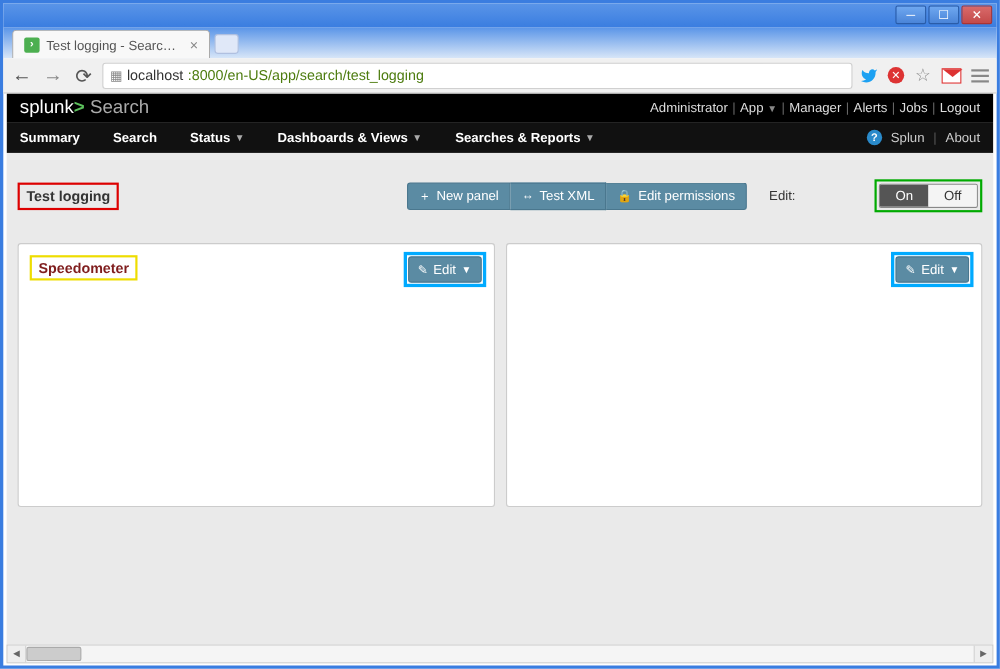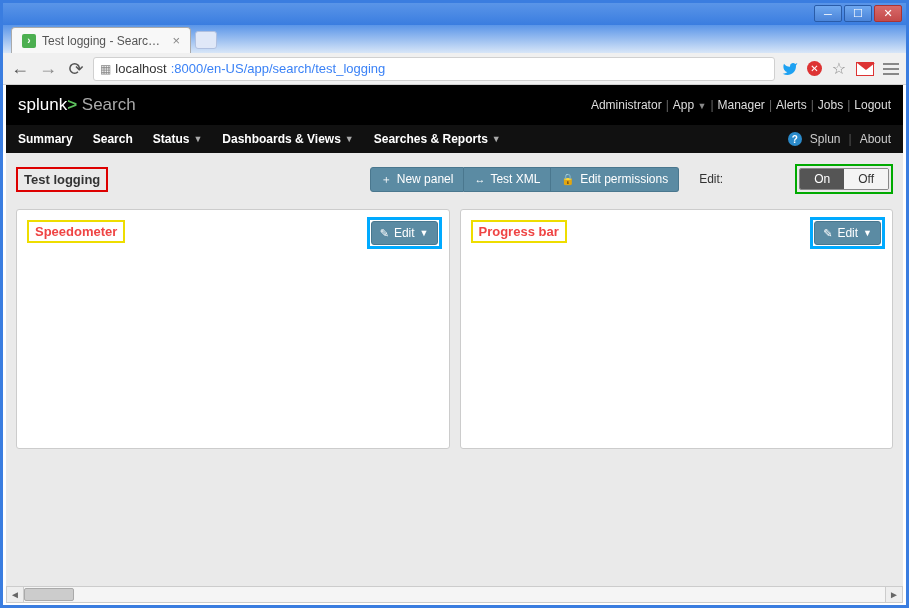--- a/index.html
+++ b/index.html
@@ -107,21 +107,21 @@
   border: 1px solid #d0d0d0;
   border-radius: 3px;
   display: flex;
   align-items: center;
   padding: 0 6px;
   gap: 4px;
   font-size: 13px;
 }
 .omnibox .globe { color: #888; font-size: 12px; }
 .omnibox .host { color: #333; }
-.omnibox .path { color: #3b82f6; }
+.omnibox .path { color: #4d7c0f; }
 .ext-icons { display: flex; gap: 8px; align-items: center; }
 .ext-icon { width: 18px; height: 18px; display: flex; align-items: center; justify-content: center; }
 .twitter { color: #1DA1F2; font-size: 16px; }
 .red-x { background: #d33; border-radius: 50%; color: #fff; font-size: 10px; width: 15px; height: 15px; display:flex;align-items:center;justify-content:center;}
 .star { color: #888; font-size: 16px; }
 .gmail { width: 18px; height: 14px; border: 1.5px solid #d33; position: relative; background:#fff;}
 .gmail::after { content:''; position:absolute; top:0; left:0; right:0; height:0; border-left:9px solid transparent; border-right:9px solid transparent; border-top:7px solid #d33; }
 .burger { display:flex; flex-direction:column; gap:3px; }
 .burger span { width:16px; height:2px; background:#888; }
 
@@ -129,21 +129,21 @@
   position: absolute;
   top: 82px;
   left: 3px;
   right: 3px;
   bottom: 3px;
   background: #eaeaea;
   overflow: hidden;
 }
 .splunk-header {
   background: #000;
-  height: 40px;
+  height: 26px;
   display: flex;
   align-items: center;
   justify-content: space-between;
   padding: 0 12px;
   color: #fff;
 }
 .splunk-logo {
   font-size: 17px;
   font-weight: normal;
   color: #fff;
@@ -159,35 +159,35 @@
   height: 28px;
   display: flex;
   align-items: center;
   padding: 0 12px;
   gap: 18px;
   color: #fff;
   font-size: 12px;
   font-weight: bold;
   justify-content: space-between;
 }
-.nav-left { display: flex; gap: 20px; align-items: flex-end; }
+.nav-left { display: flex; gap: 30px; align-items: flex-end; }
 .nav-item { display: flex; align-items: center; gap: 4px; cursor: default; }
 .nav-item .caret { font-size: 9px; color: #aaa; }
 .nav-right { display: flex; gap: 8px; font-weight: normal; color: #ccc; align-items:center; font-size:12px;}
 .help-q {
   width: 14px; height: 14px; border-radius: 50%;
   background: #2a8aca; color: #fff;
   display: inline-flex; align-items:center; justify-content:center;
   font-size: 10px; font-weight: bold;
 }
 
 .dash-toolbar {
   display: flex;
   align-items: center;
-  padding: 11px 10px;
+  padding: 24px 10px;
   gap: 8px;
 }
 .dash-title {
   font-size: 13px;
   font-weight: bold;
   color: #333;
   padding: 3px 6px;
   border: 2px solid #d00;
 }
 .spacer { flex: 1; }
@@ -235,21 +235,21 @@
   background: #fff;
   border: 1px solid #ccc;
   border-radius: 3px;
   height: 240px;
   position: relative;
   padding: 10px;
 }
 .panel-title {
   font-size: 13px;
   font-weight: bold;
-  color: #ef4444;
+  color: #7f1d1d;
   border: 2px solid #eedd00;
   padding: 2px 6px;
   display: inline-block;
 }
 .panel-edit {
   position: absolute;
   top: 7px;
   right: 7px;
   border: 3px solid #00aaff;
   padding: 1px;
@@ -399,21 +399,20 @@
         <span class="panel-title">Speedometer</span>
         <div class="panel-edit">
           <div class="btn btn-single">
             <span class="icon">✎</span>
             <span>Edit</span>
             <span class="caret">▼</span>
           </div>
         </div>
       </div>
       <div class="panel">
-        <span class="panel-title">Progress bar</span>
         <div class="panel-edit">
           <div class="btn btn-single">
             <span class="icon">✎</span>
             <span>Edit</span>
             <span class="caret">▼</span>
           </div>
         </div>
       </div>
     </div>
 

